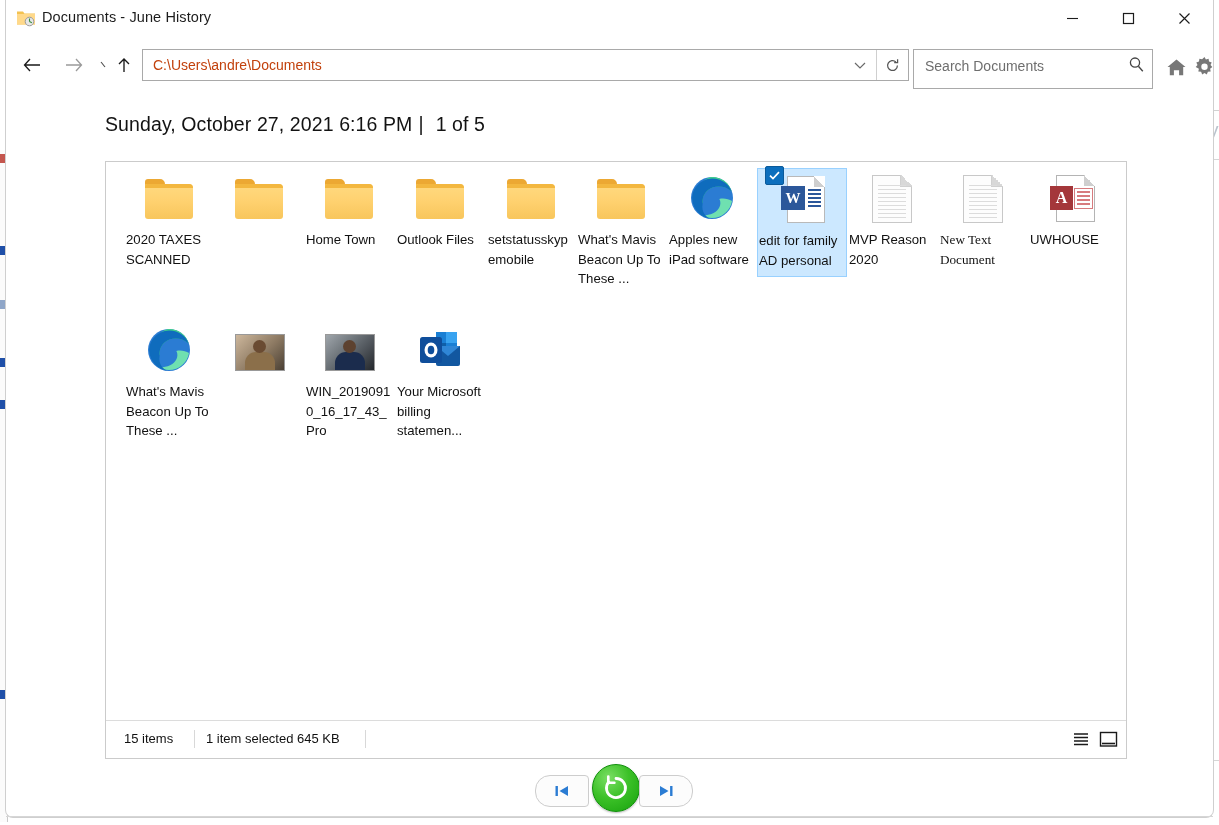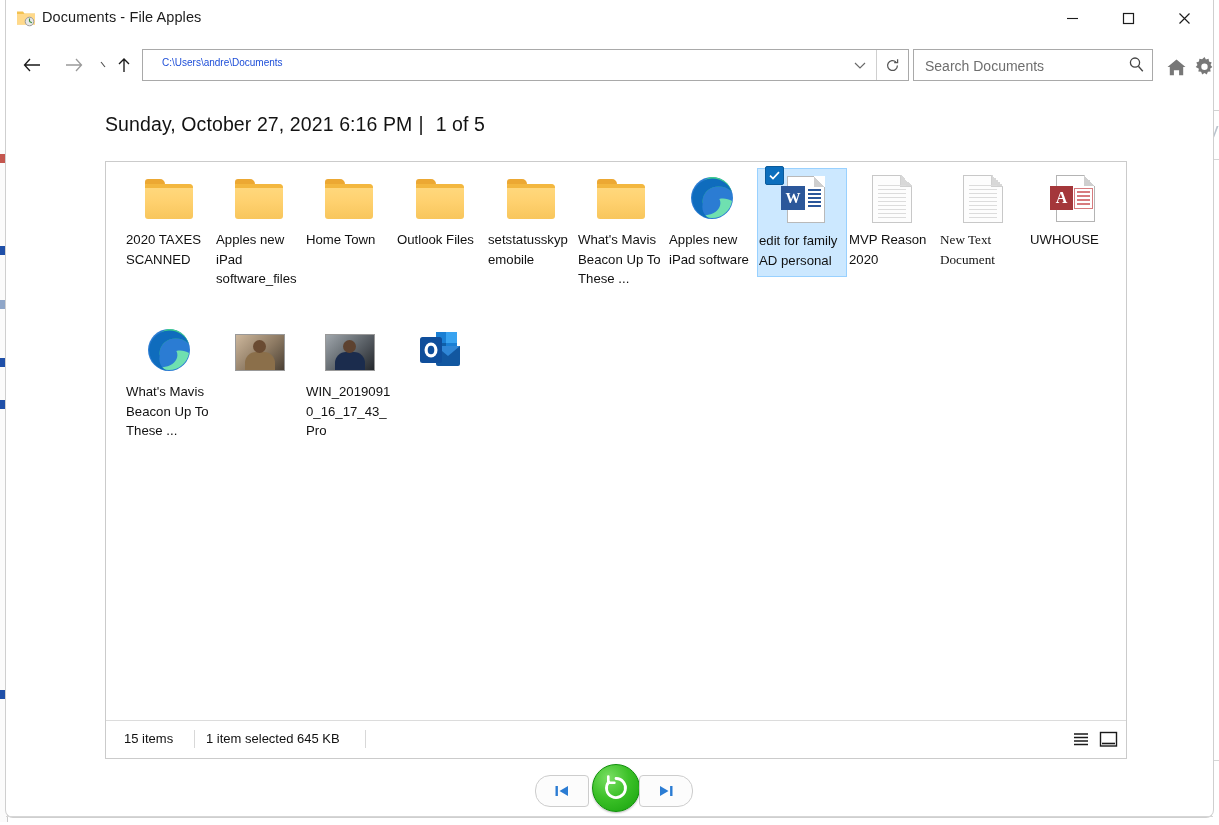--- a/index.html
+++ b/index.html
@@ -64,27 +64,27 @@
   .navrow{position:relative;height:58px;}
   .navbtn{position:absolute;top:12px;width:34px;height:34px;
     display:flex;align-items:center;justify-content:center;border-radius:4px;}
   #nav-back{left:9px;} #nav-fwd{left:51px;}
   .nav-recent{position:absolute;left:94px;top:24px;font-size:11px;color:#555;}
   #nav-up{left:104px;width:28px;}
   .addr{
     position:absolute;left:136px;top:13px;width:767px;height:32px;
     border:1px solid #a9a9a9;background:#fff;box-sizing:border-box;
   }
-  .addr-text{position:absolute;left:10px;top:7px;font-size:10px;color:#1d4ed8;margin-left:9px;}
+  .addr-text{position:absolute;left:10px;top:7px;font-size:14px;color:#c2410c;}
   .addr-chev{position:absolute;right:34px;top:0;width:28px;height:30px;
     display:flex;align-items:center;justify-content:center;}
   .addr-refresh{position:absolute;right:0;top:0;width:31px;height:30px;
     border-left:1px solid #cfcfcf;display:flex;align-items:center;justify-content:center;}
   .searchbox{
-    position:absolute;left:907px;top:13px;width:240px;height:32px;
+    position:absolute;left:907px;top:13px;width:240px;height:40px;
     border:1px solid #a9a9a9;background:#fff;box-sizing:border-box;
   }
   .searchbox input{
     position:absolute;left:9px;top:0;width:185px;height:30px;border:0;outline:0;
     font-family:inherit;font-size:14px;color:#222;background:transparent;
   }
   .searchbox input::placeholder{color:#6e6e6e;}
   .search-ico{position:absolute;right:7px;top:6px;}
   .home-ico{position:absolute;left:1160px;top:22px;}
   .gear-ico{position:absolute;left:1188px;top:21px;}
@@ -223,21 +223,21 @@
 
     <div class="titlebar">
       <div class="tb-icon">
         <svg width="20" height="18" viewBox="0 0 20 18">
           <path d="M1 2.5h6l1.4 2H19v11H1z" fill="#f3c251"></path>
           <path d="M1 5h18v10.5H1z" fill="#ffd98a"></path>
           <circle cx="13.5" cy="12.5" r="4.3" fill="#e7e7e7" stroke="#9a9a9a" stroke-width="1"></circle>
           <path d="M13.5 12.5V9.6M13.5 12.5l2.4 1.2" stroke="#3a8f3a" stroke-width="1.1" fill="none"></path>
         </svg>
       </div>
-      <div class="tb-title">Documents - File Apples</div>
+      <div class="tb-title">Documents - June History</div>
 
       <div class="winctl" id="btn-min">
         <svg width="13" height="13" viewBox="0 0 13 13">
             <path d="M1 6.5h11" stroke="#1c1c1c" stroke-width="1.1"></path>
           </svg>
       </div>
       <div class="winctl" id="btn-max">
         <svg width="13" height="13" viewBox="0 0 13 13">
             <rect x="1.5" y="1.5" width="10" height="10" fill="none" stroke="#1c1c1c" stroke-width="1.2"></rect>
           </svg>
@@ -326,21 +326,20 @@
             <div class="lbl">2020 TAXES SCANNED</div>
           </div>
           <div class="tile" style="left: 108px; top: 0px;">
             <div class="thumb">
               <div class="ico-folder">
                 <div class="tab"></div>
                 <div class="body"></div>
                 <div class="lip"></div>
               </div>
             </div>
-            <div class="lbl">Apples new iPad software_files</div>
           </div>
           <div class="tile" style="left: 198px; top: 0px;">
             <div class="thumb">
               <div class="ico-folder">
                 <div class="tab"></div>
                 <div class="body"></div>
                 <div class="lip"></div>
               </div>
             </div>
             <div class="lbl">Home Town</div>
@@ -495,20 +494,21 @@
                 <rect x="20" y="6" width="10" height="11" fill="#1a7fd4"></rect>
                 <rect x="30" y="6" width="11" height="11" fill="#39a3f0"></rect>
                 <rect x="20" y="17" width="10" height="11" fill="#0f5fa8"></rect>
                 <rect x="30" y="17" width="11" height="11" fill="#1a7fd4"></rect>
                 <path d="M20 20h24v18a2 2 0 0 1-2 2H22a2 2 0 0 1-2-2z" fill="#1257a0"></path>
                 <path d="M20 20l12 10 12-10z" fill="#2f86d6"></path>
                 <rect x="4" y="11" width="22" height="26" rx="2.5" fill="#0f4e9b"></rect>
                 <ellipse cx="15" cy="24" rx="6.5" ry="7.6" fill="#ffffff"></ellipse>
                 <ellipse cx="15" cy="24" rx="3.3" ry="4.3" fill="#0f4e9b"></ellipse>
               </svg></div>
+            <div class="lbl">Your Microsoft billing statemen...</div>
           </div>
         </div>
 
       <div class="statusbar">
         <div class="st-text" id="st-items">15 items</div>
         <div class="st-div" id="st-div1"></div>
         <div class="st-text" id="st-sel">1 item selected  645 KB</div>
         <div class="st-div" id="st-div2"></div>
         <div class="viewbtn" id="vb-details">
           <svg width="18" height="16" viewBox="0 0 18 16">

